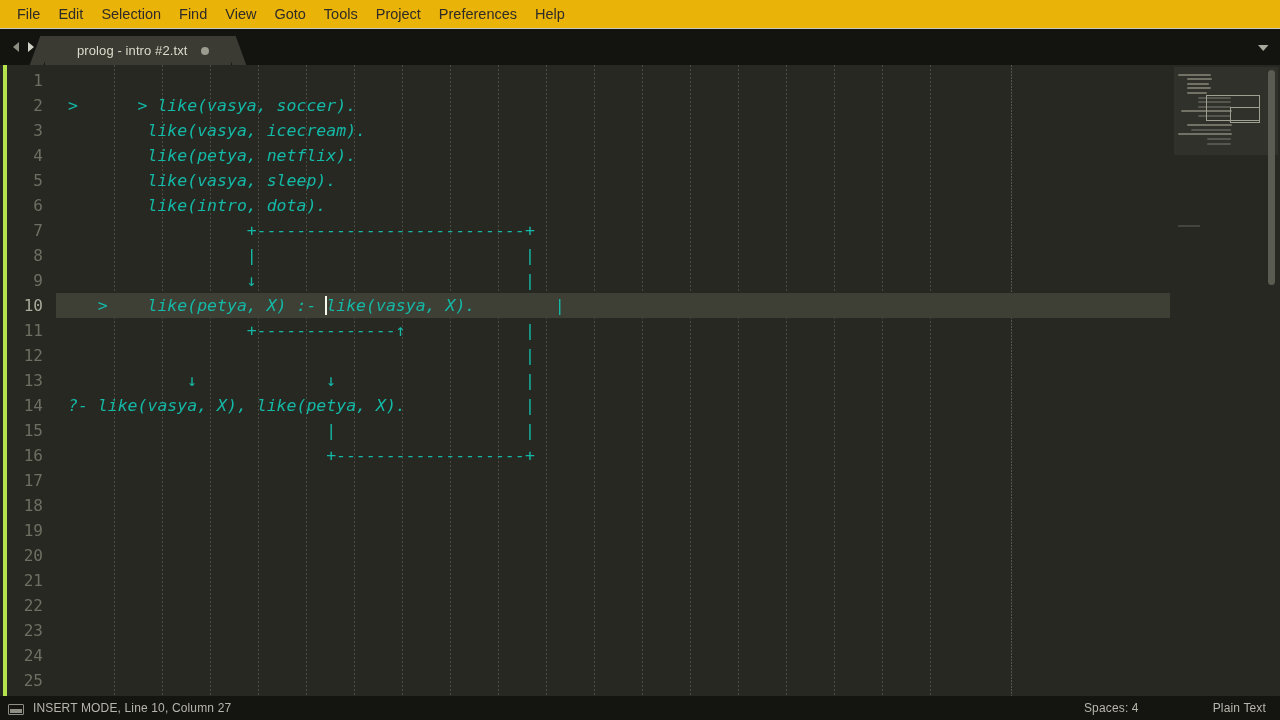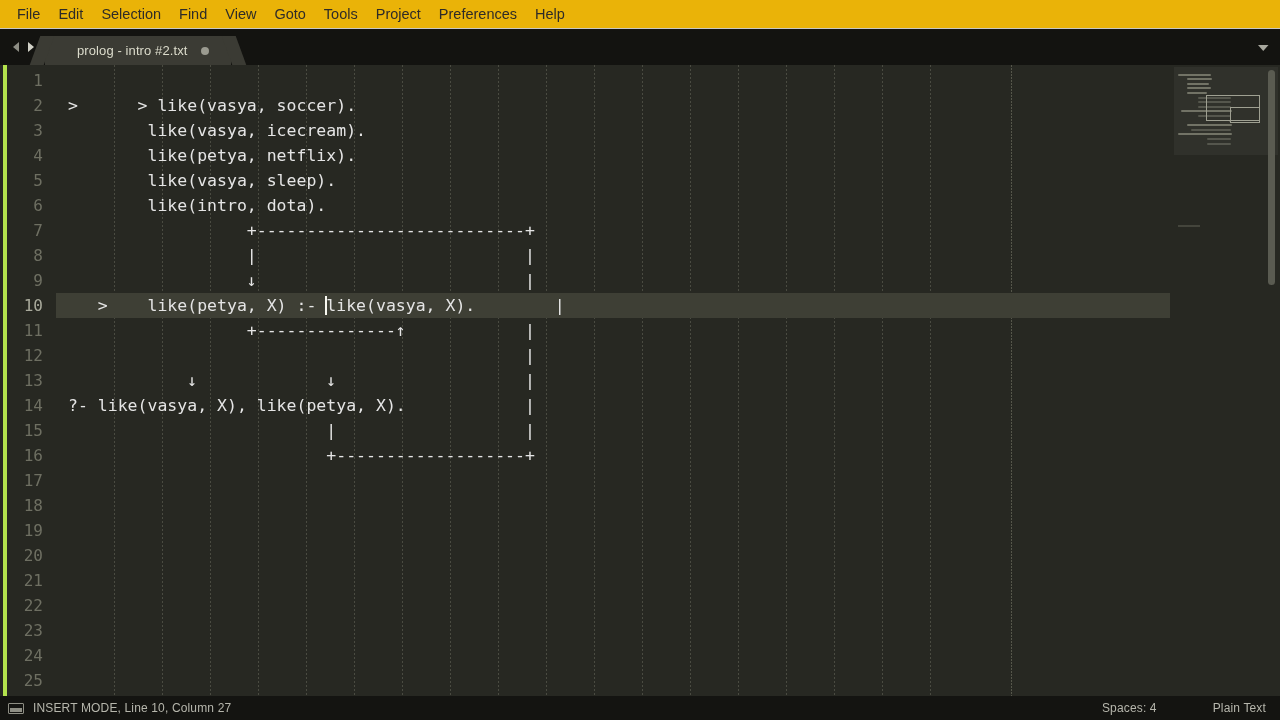--- a/index.html
+++ b/index.html
@@ -162,24 +162,25 @@
   }
   .lines {
     position: relative;
     z-index: 2;
   }
   .cline {
     height: 25px;
     line-height: 25px;
     font-family: "DejaVu Sans Mono", "Liberation Mono", monospace;
     font-size: 16.5px;
-    color: #e5e5e5;
+    color: #14b8a6;
     white-space: pre;
     padding-left: 12px;
     box-sizing: border-box;
+    font-style: italic;
   }
   .cline.active {
     background: #3e3f35;
   }
   .caret {
     display: inline-block;
     width: 0;
     border-left: 2px solid #f8f8f0;
     height: 19px;
     vertical-align: -4px;
@@ -266,22 +267,22 @@
     position: relative;
     box-sizing: border-box;
   }
   .sb-icon::after {
     content: "";
     position: absolute;
     left: 1px; right: 1px; bottom: 1px;
     height: 4px;
     background: #8e8e84;
   }
-  .sb-left { flex: 1; display: flex; align-items: center; }
-  .sb-right { display: flex; align-items: center; gap: 56px; }
+  .sb-left { flex: 1; display: flex; align-items: flex-end; }
+  .sb-right { display: flex; align-items: center; gap: 74px; }
   .sb-text { letter-spacing: .15px; }
 </style>
 </head>
 <body>
 
 <div id="app">
 
   <div class="menubar">
     <div class="menu-item">File</div>
     <div class="menu-item">Edit</div>

